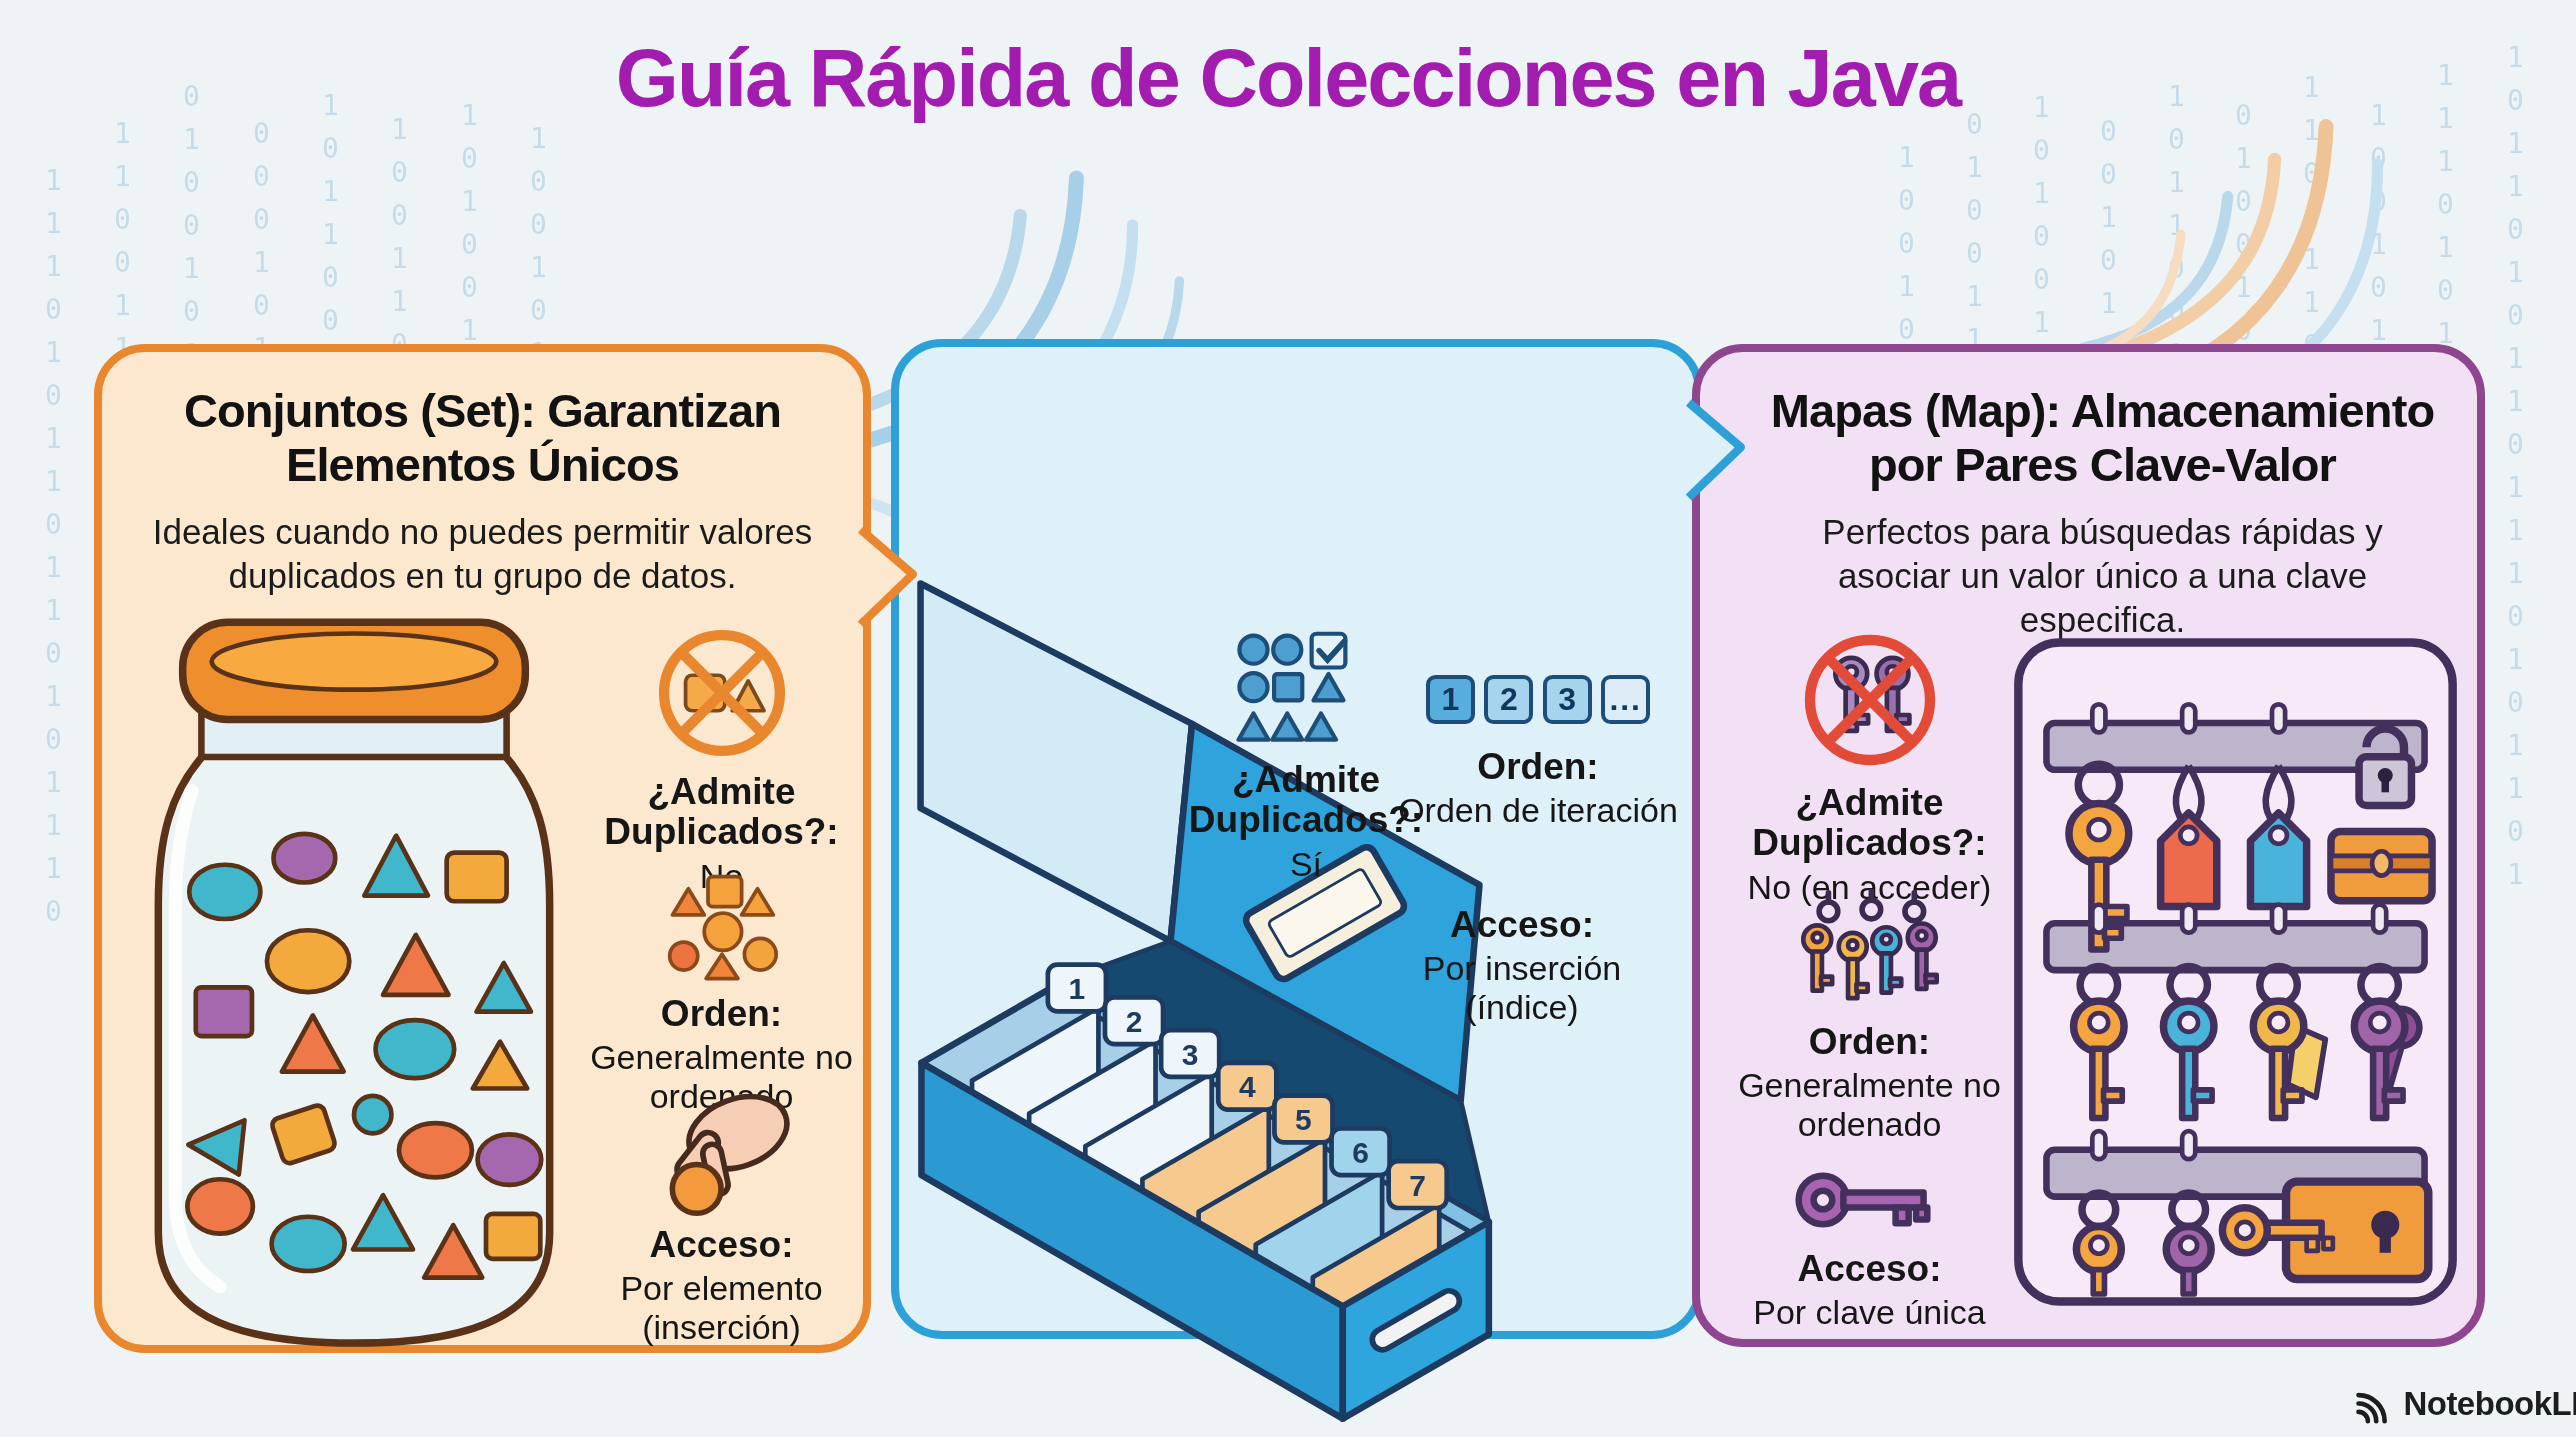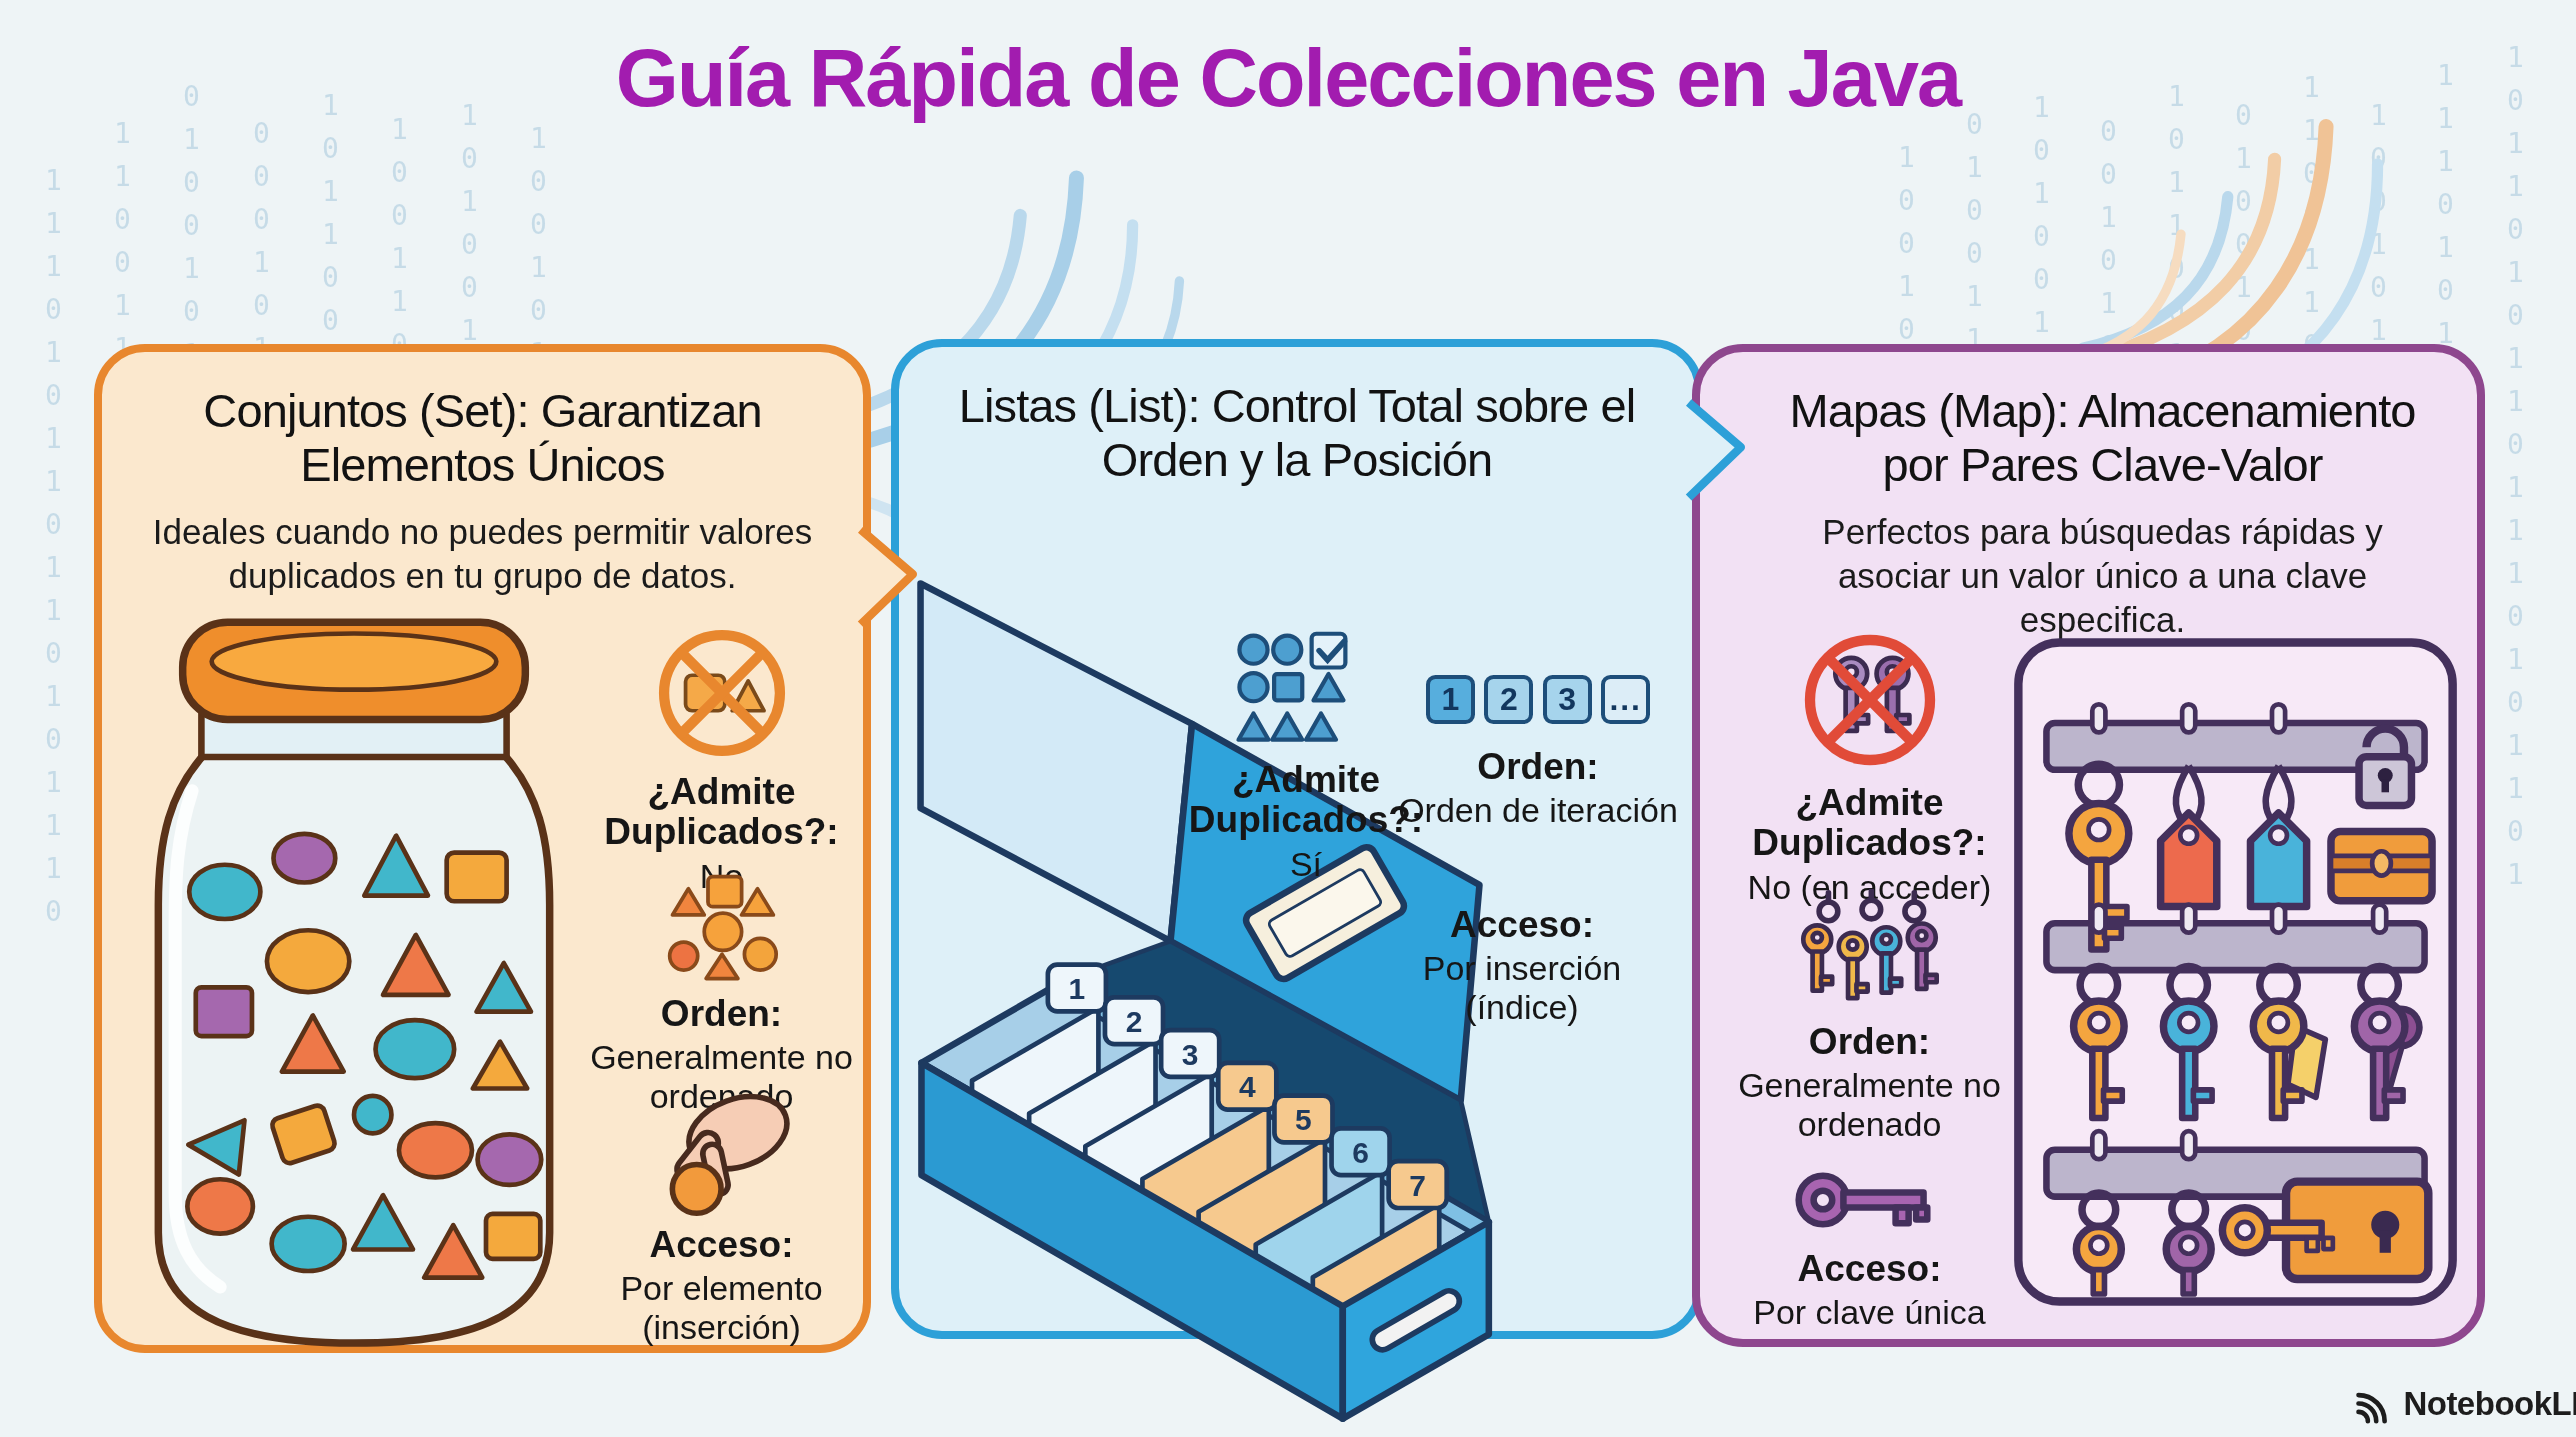--- a/index.html
+++ b/index.html
@@ -7,21 +7,21 @@
          font-family:"Liberation Sans",sans-serif;color:#161616;}
   .bg-svg{position:absolute;left:0;top:0;}
   .bincol{position:absolute;font-family:"DejaVu Sans Mono",monospace;font-size:28px;line-height:43px;
           color:#9fc4da;opacity:.5;white-space:pre;text-align:center;}
   .main-title{position:absolute;left:0;right:0;top:32px;text-align:center;
               font-size:81px;font-weight:bold;letter-spacing:-1.9px;color:#a21caf;}
   .panel{position:absolute;border:8.4px solid;border-radius:51px;box-sizing:border-box;}
   .panel-set{left:94px;top:344px;width:777px;height:1009px;background:#fbe8ce;border-color:#e8872e;}
   .panel-list{left:891px;top:339px;width:812px;height:1000px;background:#def0f8;border-color:#2da0d8;}
   .panel-map{left:1692px;top:344px;width:793px;height:1003px;background:#f2e1f4;border-color:#8e478e;padding-left:28px;}
-  .panel-title{margin:32px 34px 0;text-align:center;font-size:47px;font-weight:normal;
+  .panel-title{margin:32px 34px 0;text-align:center;font-size:47px;font-weight:bold;
                letter-spacing:-0.9px;line-height:1.14;color:#121212;}
   .panel-sub{margin:19px 39px 0;text-align:center;font-size:35px;line-height:1.26;color:#1b1b1b;}
   .tail{position:absolute;z-index:3;}
   .feature{position:absolute;display:flex;flex-direction:column;align-items:center;text-align:center;}
   .f-icon{flex:0 0 auto;}
   .f-label{font-weight:bold;font-size:37px;line-height:1.1;margin-top:7.5px;}
   .f-value{font-size:34px;line-height:1.16;margin-top:3.7px;}
   .illu{position:absolute;}
   .idx-row{display:flex;gap:9.4px;justify-content:center;}
   .idx-box{width:49px;height:49px;border:4.7px solid #1d4e7a;border-radius:9.4px;box-sizing:border-box;
@@ -373,21 +373,20 @@
           <rect x="64" y="64" width="20" height="54" rx="10" transform="rotate(-12 74 91)" fill="#f6cdb5" stroke="#472a1e" stroke-width="6"></rect>
           <circle cx="54" cy="112" r="26" fill="#f29a3c" stroke="#5a3218" stroke-width="6"></circle>
         </g>
       </svg>
       <div class="f-label">Acceso:</div>
       <div class="f-value">Por elemento (inserción)</div>
     </div>
   </div>
 
   <div class="panel panel-list">
-    <div class="panel-title">Listas (List): Control Total sobre el Orden y la Posición</div>
 
     <svg class="illu" style="left:0px;top:229px" width="749" height="852" viewBox="0 0 800 910">
       <g stroke-linejoin="round">
         <polygon points="23,8 313,158 290,390 23,248" fill="#d3eaf7" stroke="#1d3a60" stroke-width="7"></polygon>
         <polygon points="313,158 620,330 600,560 290,390" fill="#2fa3db" stroke="#1d3a60" stroke-width="7"></polygon>
         <g transform="translate(455,360) rotate(-30)">
           <rect x="-78" y="-40" width="156" height="80" rx="9" fill="#f6efdd" stroke="#1d3a60" stroke-width="7"></rect>
           <rect x="-58" y="-22" width="116" height="44" rx="5" fill="#fbf7ec" stroke="#1d3a60" stroke-width="3"></rect>
         </g>
         <polygon points="290,390 600,560 630,690 180,430" fill="#16496f" stroke="#1d3a60" stroke-width="5"></polygon>

